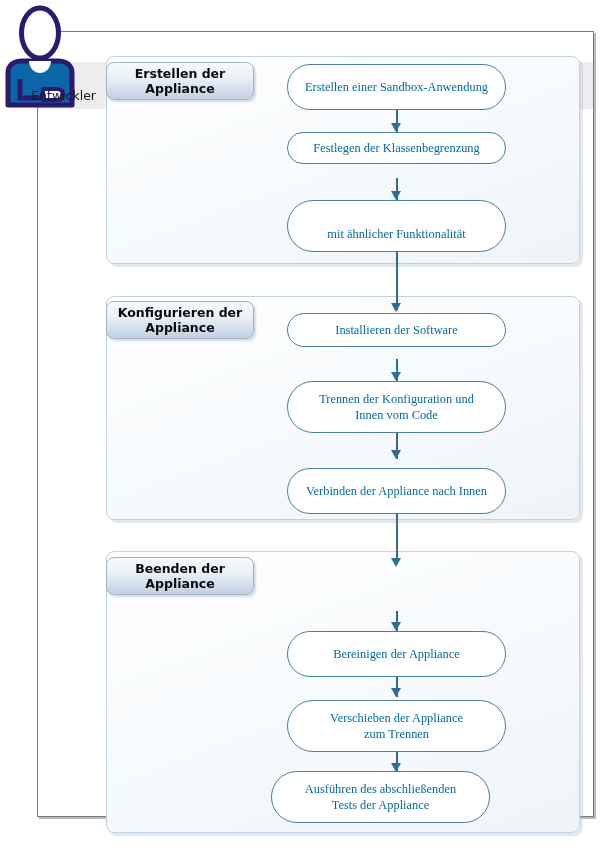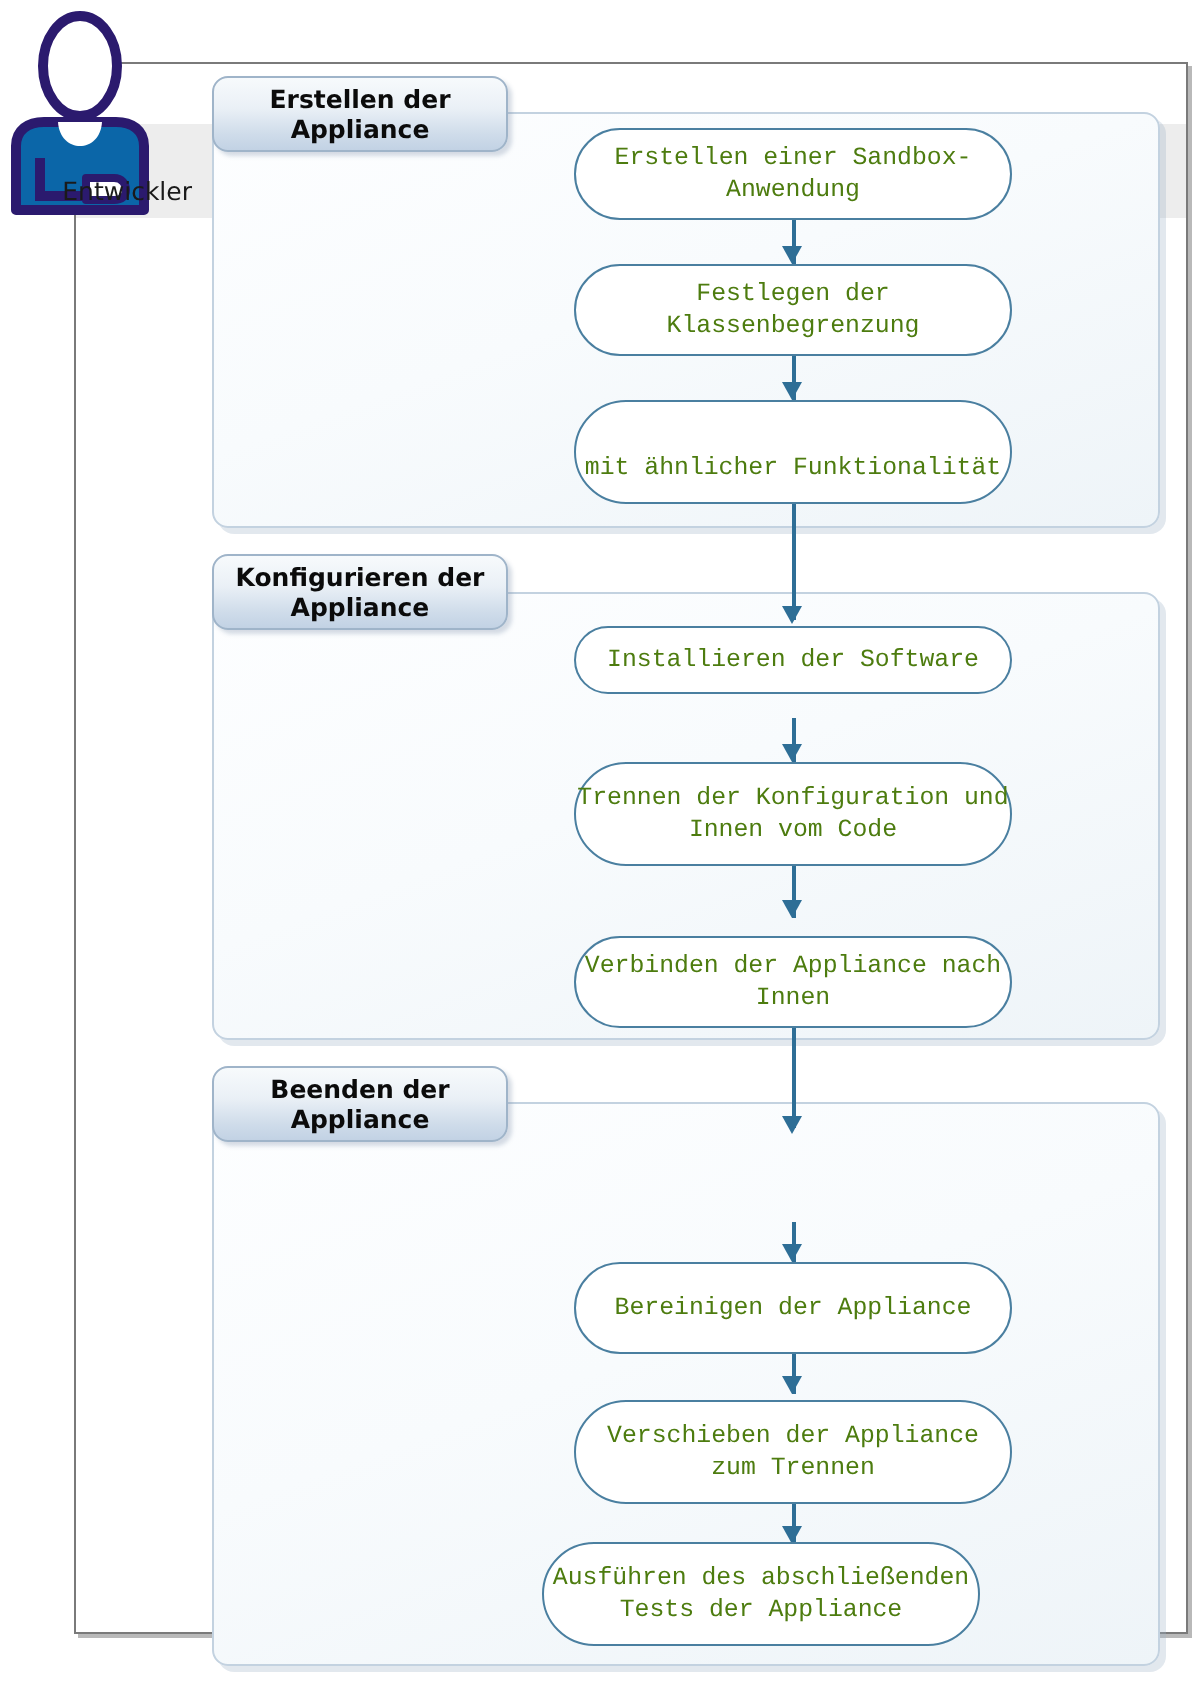--- a/index.html
+++ b/index.html
@@ -92,38 +92,39 @@
     display: flex;
     align-items: center;
     justify-content: center;
     text-align: center;
     font-size: 12.5px;
     font-weight: bold;
     color: #0b0b0b;
     line-height: 1.22;
     z-index: 5;
     font-family: "DejaVu Sans", sans-serif;
+    margin-top: 24px;
   }
 
   
   .node {
     position: absolute;
     box-sizing: border-box;
     border: 1.3px solid #4a7fa0;
     border-radius: 26px;
     background: #ffffff;
     display: flex;
     align-items: center;
     justify-content: center;
     text-align: center;
     font-size: 12.4px;
-    color: #4d7c0f;
+    color: #0369a1;
     line-height: 1.32;
     z-index: 4;
-    font-family: Liberation Mono, monospace;
+    font-family: Liberation Serif, serif;
   }
 
   
   .arrow-line {
     position: absolute;
     width: 2px;
     background: #2e6e96;
     z-index: 3;
   }
   .arrow-head {
@@ -152,21 +153,21 @@
       <span>Appliance</span>
     </span>
   </div>
 
   <div class="node" style="left:287px; top:64px; width:219px; height:46px;">
     <span>Erstellen einer Sandbox-Anwendung</span>
   </div>
   <div class="arrow-line" style="left:395.5px; top:110px; height:22px;"></div>
   <div class="arrow-head" style="left:391px; top:123px;"></div>
 
-  <div class="node" style="left:287px; top:132px; width:219px; height:46px;">
+  <div class="node" style="left:287px; top:132px; width:219px; height:32px;">
     <span>Festlegen der Klassenbegrenzung</span>
   </div>
   <div class="arrow-line" style="left:395.5px; top:178px; height:22px;"></div>
   <div class="arrow-head" style="left:391px; top:191px;"></div>
 
   <div class="node" style="left:287px; top:200px; width:219px; height:52px;">
     <span>
       <br>
       <span>mit ähnlicher Funktionalität</span>
     </span>

